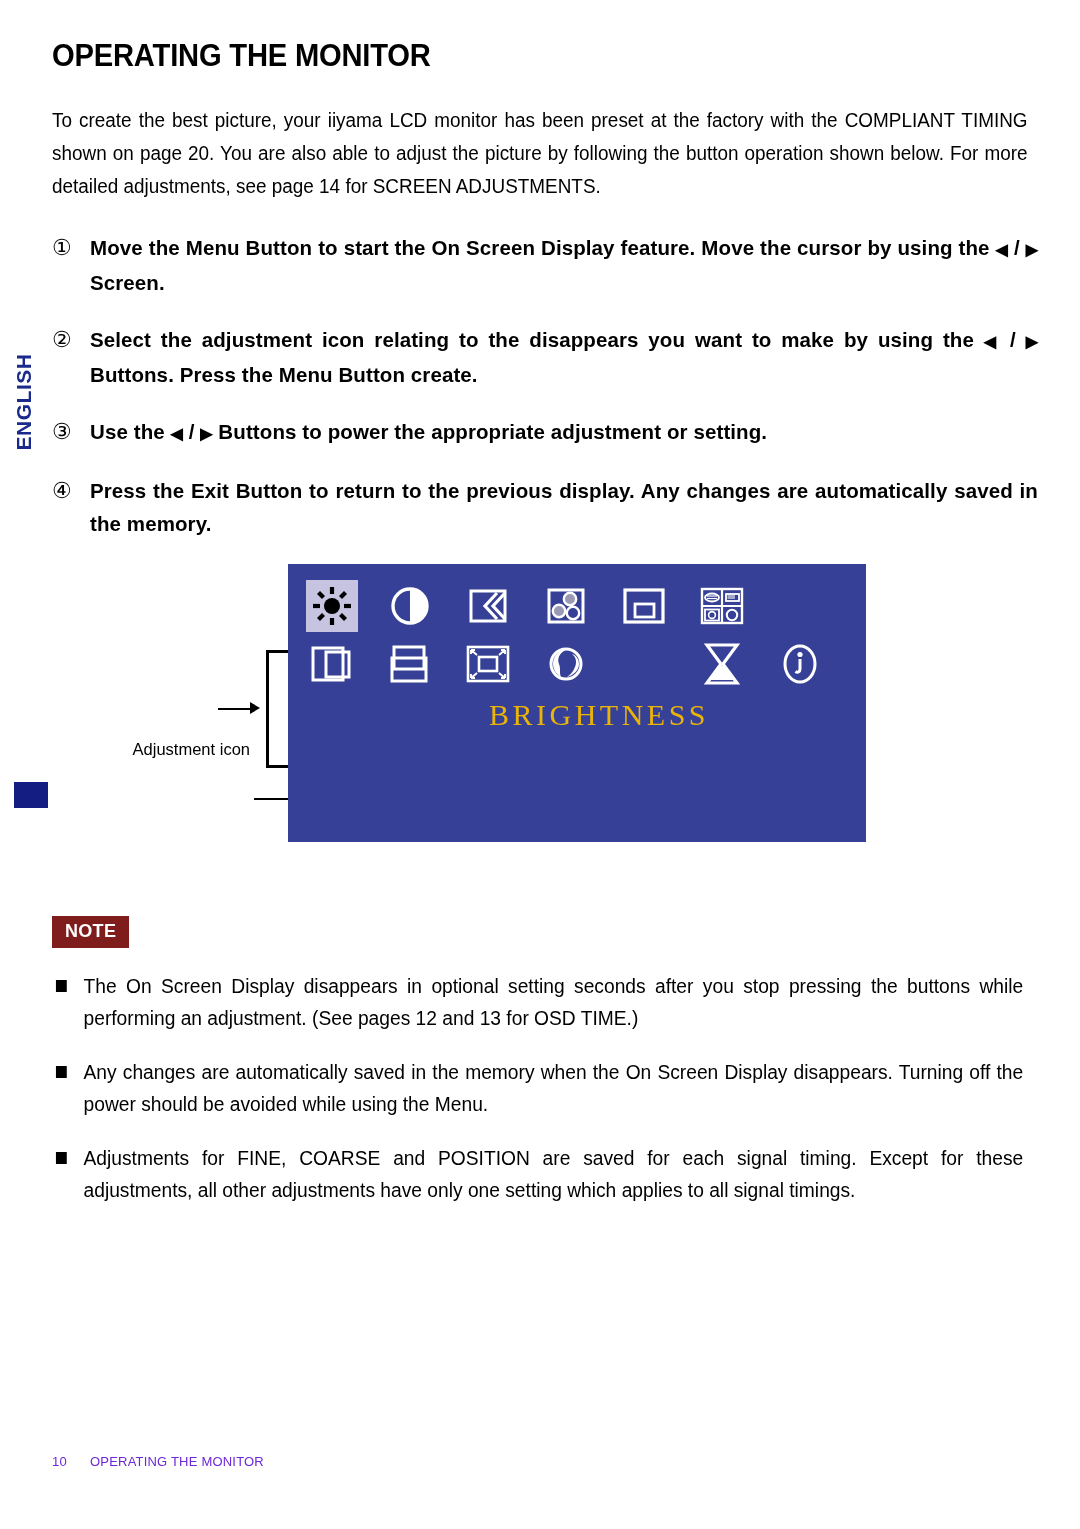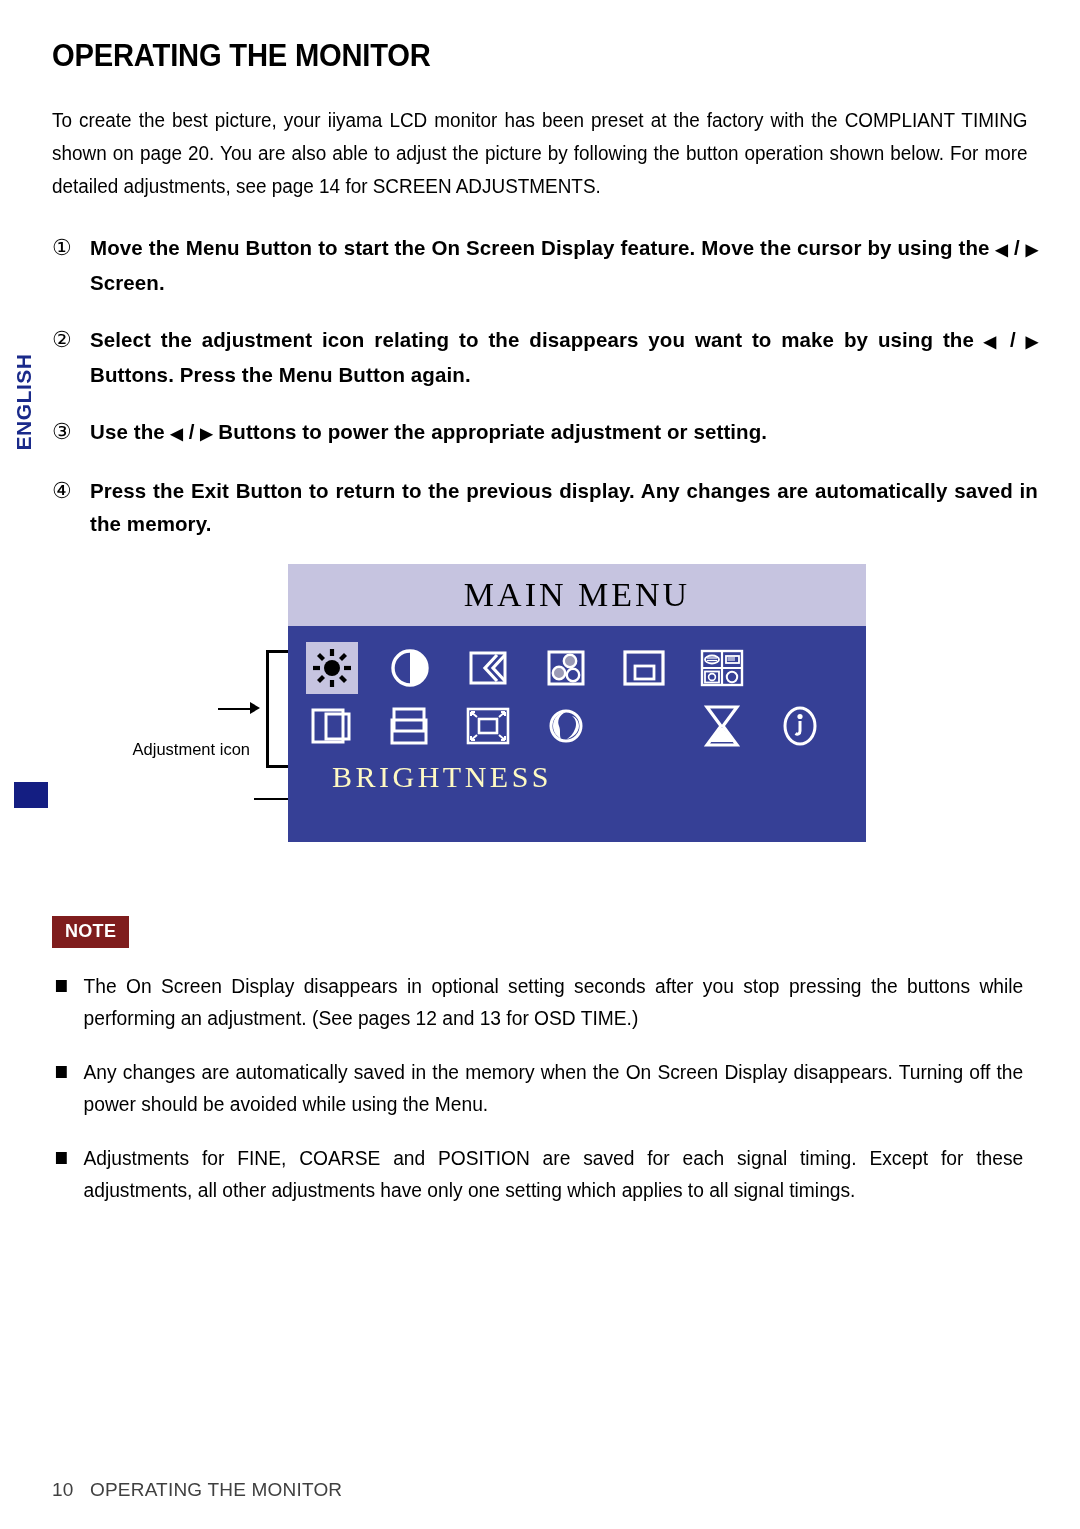--- a/index.html
+++ b/index.html
@@ -144,26 +144,26 @@
 
   .ic {
     width:52px; height:52px;
     display:flex; align-items:center; justify-content:center;
     flex:0 0 52px;
   }
   .ic.selected { background:#c6c4e0; }
   .ic svg { display:block; }
 
   .osd-sel {
-    text-align:left;
+    text-align:center;
     margin-top:8px;
     font-family:"Liberation Serif", serif;
     font-size:30px;
     letter-spacing:3.5px;
-    color:#fef9c3;
+    color:#eab308;
     padding-left:44px;
   }
 
   
   .note-wrap { margin-top:52px; }
   .note-badge {
     display:inline-block;
     background:#7f1d1d;
     color:#fff;
     font-size:18px; font-weight:bold;
@@ -182,24 +182,24 @@
     transform-origin:left center;
   }
   ul.notes li .sq {
     position:absolute; left:4px; top:10px;
     width:11px; height:12px; background:#000;
   }
 
   
   .footer {
     position:absolute;
-    left:52px; bottom:28px;
-    font-size:19px;
+    left:52px; bottom:60px;
+    font-size:13px;
     letter-spacing:0.2px;
-    color:#404040;
+    color:#6d28d9;
   }
   .footer .pg { display:inline-block; width:38px; }
 </style>
 </head>
 <body>
 
 <div class="page">
 
   <div class="side-tab">
     <div class="label">ENGLISH</div>
@@ -212,44 +212,41 @@
 
     <h1 class="title">OPERATING THE MONITOR</h1>
 
     <p class="intro">To create the best picture, your iiyama LCD monitor has been preset at the factory with the COMPLIANT TIMING shown on page 20. You are also able to adjust the picture by following the button operation shown below. For more detailed adjustments, see page 14 for SCREEN ADJUSTMENTS.</p>
 
     <ol class="steps">
       <li>
         <span class="num">①</span><span>Move the Menu Button to start the On Screen Display feature. Move the cursor by using the </span><span class="tri">◀</span><span> / </span><span class="tri">▶</span><span> Screen.</span>
       </li>
       <li>
-        <span class="num">②</span><span>Select the adjustment icon relating to the disappears you want to make by using the </span><span class="tri">◀</span><span> / </span><span class="tri">▶</span><span> Buttons. Press the Menu Button again.</span>
+        <span class="num">②</span><span>Select the adjustment icon relating to the disappears you want to make by using the </span><span class="tri">◀</span><span> / </span><span class="tri">▶</span><span> Buttons. Press the Menu Button create.</span>
       </li>
       <li>
         <span class="num">③</span><span>Use the </span><span class="tri">◀</span><span> / </span><span class="tri">▶</span><span> Buttons to power the appropriate adjustment or setting.</span>
       </li>
       <li>
         <span class="num">④</span><span>Press the Exit Button to return to the previous display. Any changes are automatically saved in the memory.</span>
       </li>
     </ol>
 
     <div class="diagram">
 
       <div class="annot annot-icon">Adjustment icon</div>
       <div class="arrow-line" style="left:166px; top:144px; width:34px;"></div>
       <div class="arrow-head" style="left:198px; top:138px;"></div>
       <div class="bracket"></div>
 
       <div class="arrow-line" style="left:202px; top:234px; width:44px;"></div>
       <div class="arrow-head" style="left:242px; top:228px;"></div>
 
       <div class="osd">
-        <div class="osd-header">
-          <span class="t">MAIN MENU</span>
-        </div>
         <div class="osd-body">
 
           <div class="icon-row r1">
 
             <div class="ic selected">
               <svg width="42" height="42" viewBox="0 0 42 42">
                 <circle cx="21" cy="21" r="8" fill="#000"></circle>
                 <g stroke="#000" stroke-width="4.2" stroke-linecap="butt">
                   <line x1="21" y1="2" x2="21" y2="9"></line>
                   <line x1="21" y1="33" x2="21" y2="40"></line>

